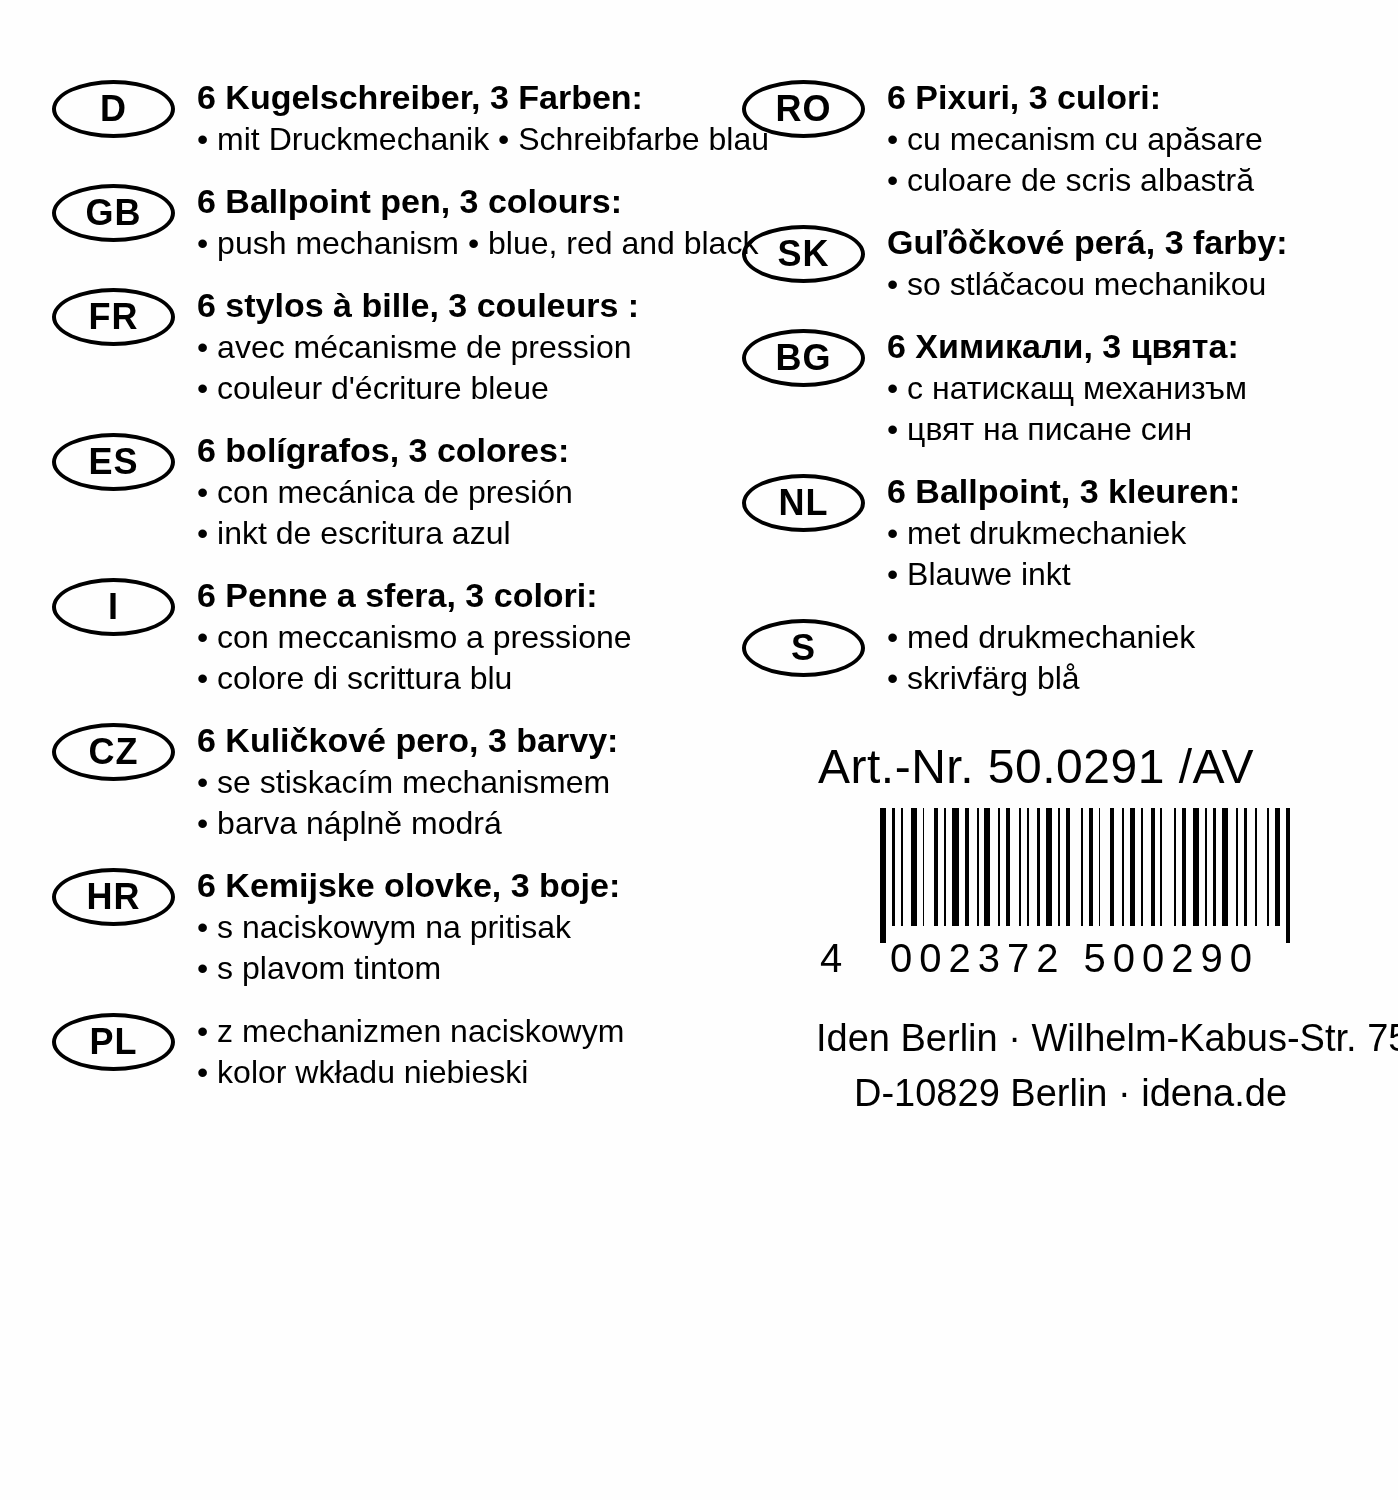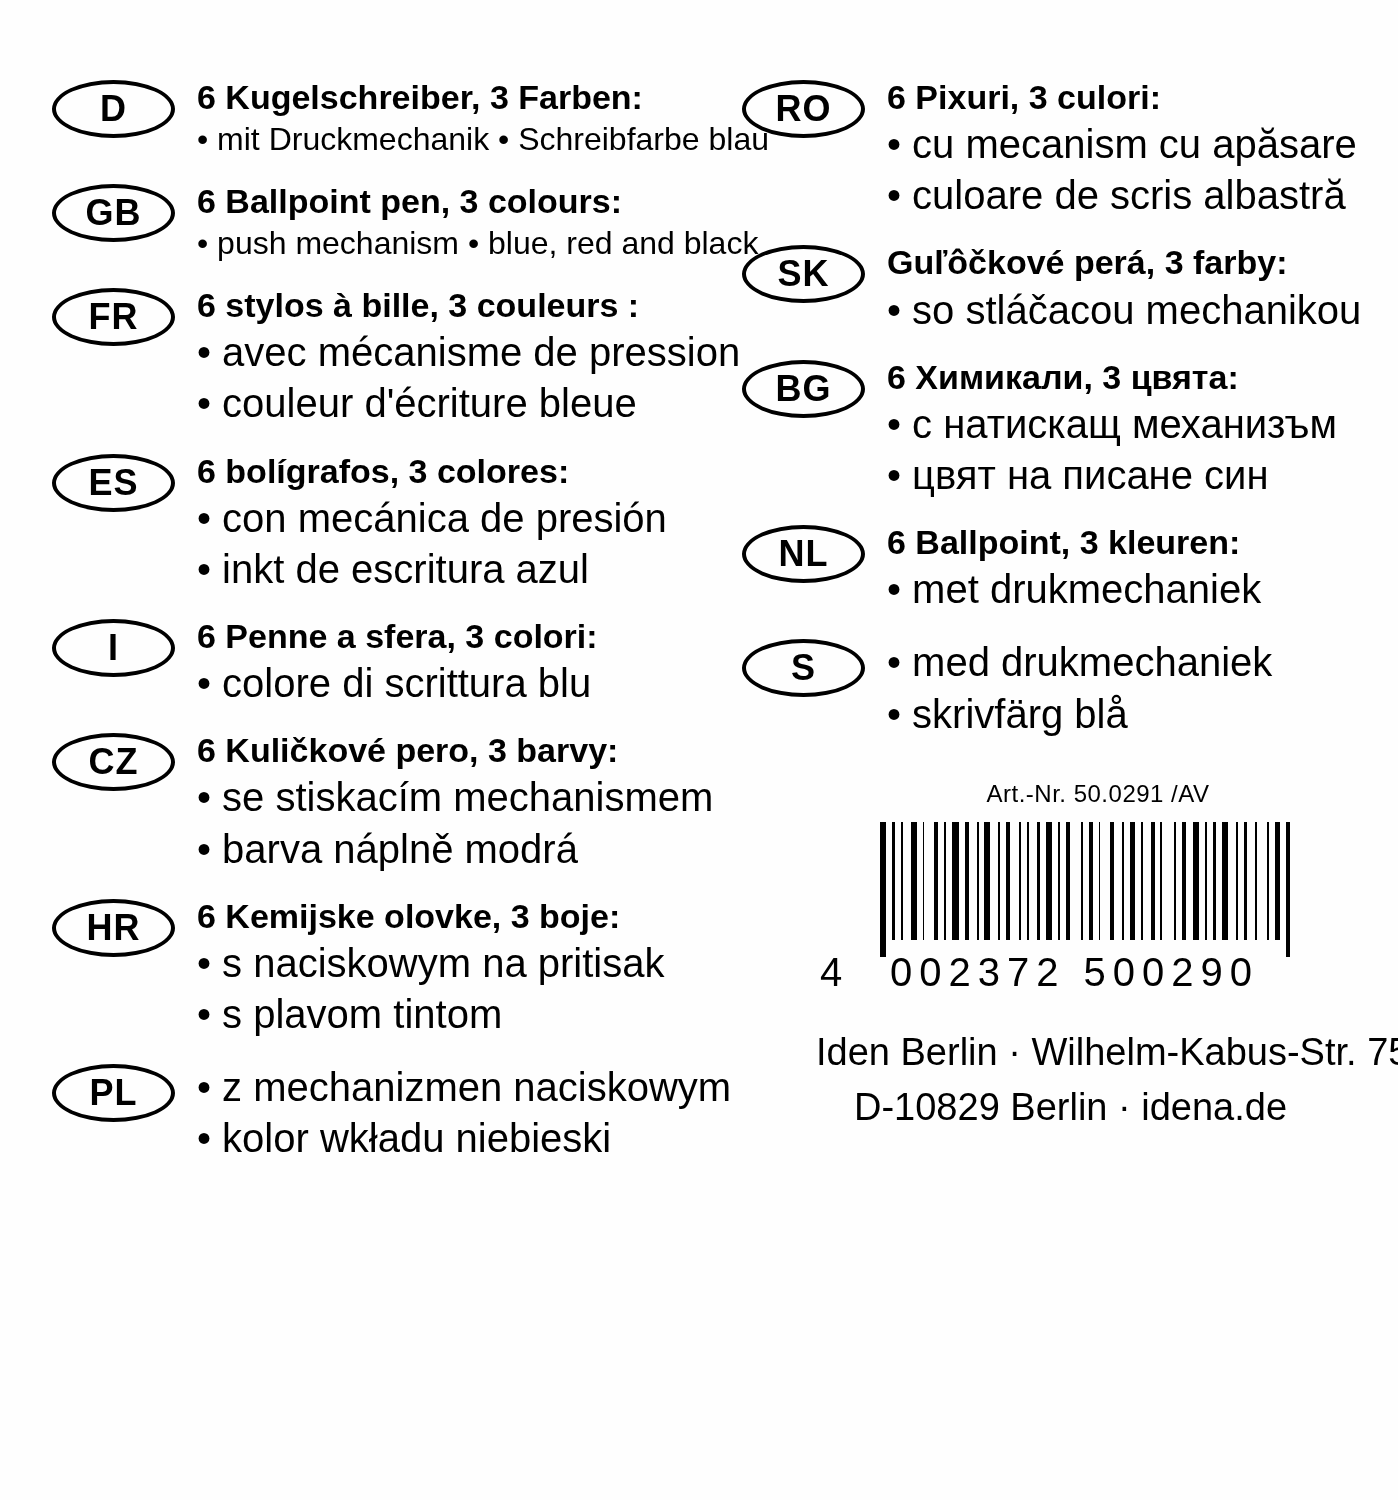--- a/index.html
+++ b/index.html
@@ -72,43 +72,42 @@
     line-height: 1;
   }
   .headline {
     font-weight: bold;
     font-size: 34px;
     line-height: 1.12;
     margin: 0 0 3px 0;
     white-space: nowrap;
   }
   .bullet {
-    font-size: 40px;
+    font-size: 32px;
     line-height: 1.28;
     margin: 0;
     white-space: nowrap;
   }
   .bullets-inline {
     font-size: 32px;
     line-height: 1.28;
     margin: 0;
     white-space: nowrap;
   }
 
   
   .art-block {
     margin-top: 40px;
     padding-left: 70px;
   }
   .art-no {
-    font-size: 24px;
+    font-size: 48px;
     letter-spacing: 0.5px;
     margin: 0 0 14px 6px;
     white-space: nowrap;
-    text-align: center;
   }
   .barcode-wrap {
     position: relative;
     width: 545px;
     height: 175px;
   }
   .barcode-bars {
     position: absolute;
     left: 68px;
     top: 0;
@@ -187,20 +186,21 @@
         <p class="headline">6 bolígrafos, 3 colores:</p>
         <p class="bullet">• con mecánica de presión</p>
         <p class="bullet">• inkt de escritura azul</p>
       </div>
 
       <div class="lang-block">
         <div class="badge">
             <span>I</span>
           </div>
         <p class="headline">6 Penne a sfera, 3 colori:</p>
+        <p class="bullet">• con meccanismo a pressione</p>
         <p class="bullet">• colore di scrittura blu</p>
       </div>
 
       <div class="lang-block">
         <div class="badge">
             <span>CZ</span>
           </div>
         <p class="headline">6 Kuličkové pero, 3 barvy:</p>
         <p class="bullet">• se stiskacím mechanismem</p>
         <p class="bullet">• barva náplně modrá</p>
@@ -252,20 +252,21 @@
         <p class="bullet">• с натискащ механизъм</p>
         <p class="bullet">• цвят на писане син</p>
       </div>
 
       <div class="lang-block">
         <div class="badge">
             <span>NL</span>
           </div>
         <p class="headline">6 Ballpoint, 3 kleuren:</p>
         <p class="bullet">• met drukmechaniek</p>
+        <p class="bullet">• Blauwe inkt</p>
       </div>
 
       <div class="lang-block">
         <div class="badge">
             <span>S</span>
           </div>
         <p class="bullet">• med drukmechaniek</p>
         <p class="bullet">• skrivfärg blå</p>
       </div>
 

